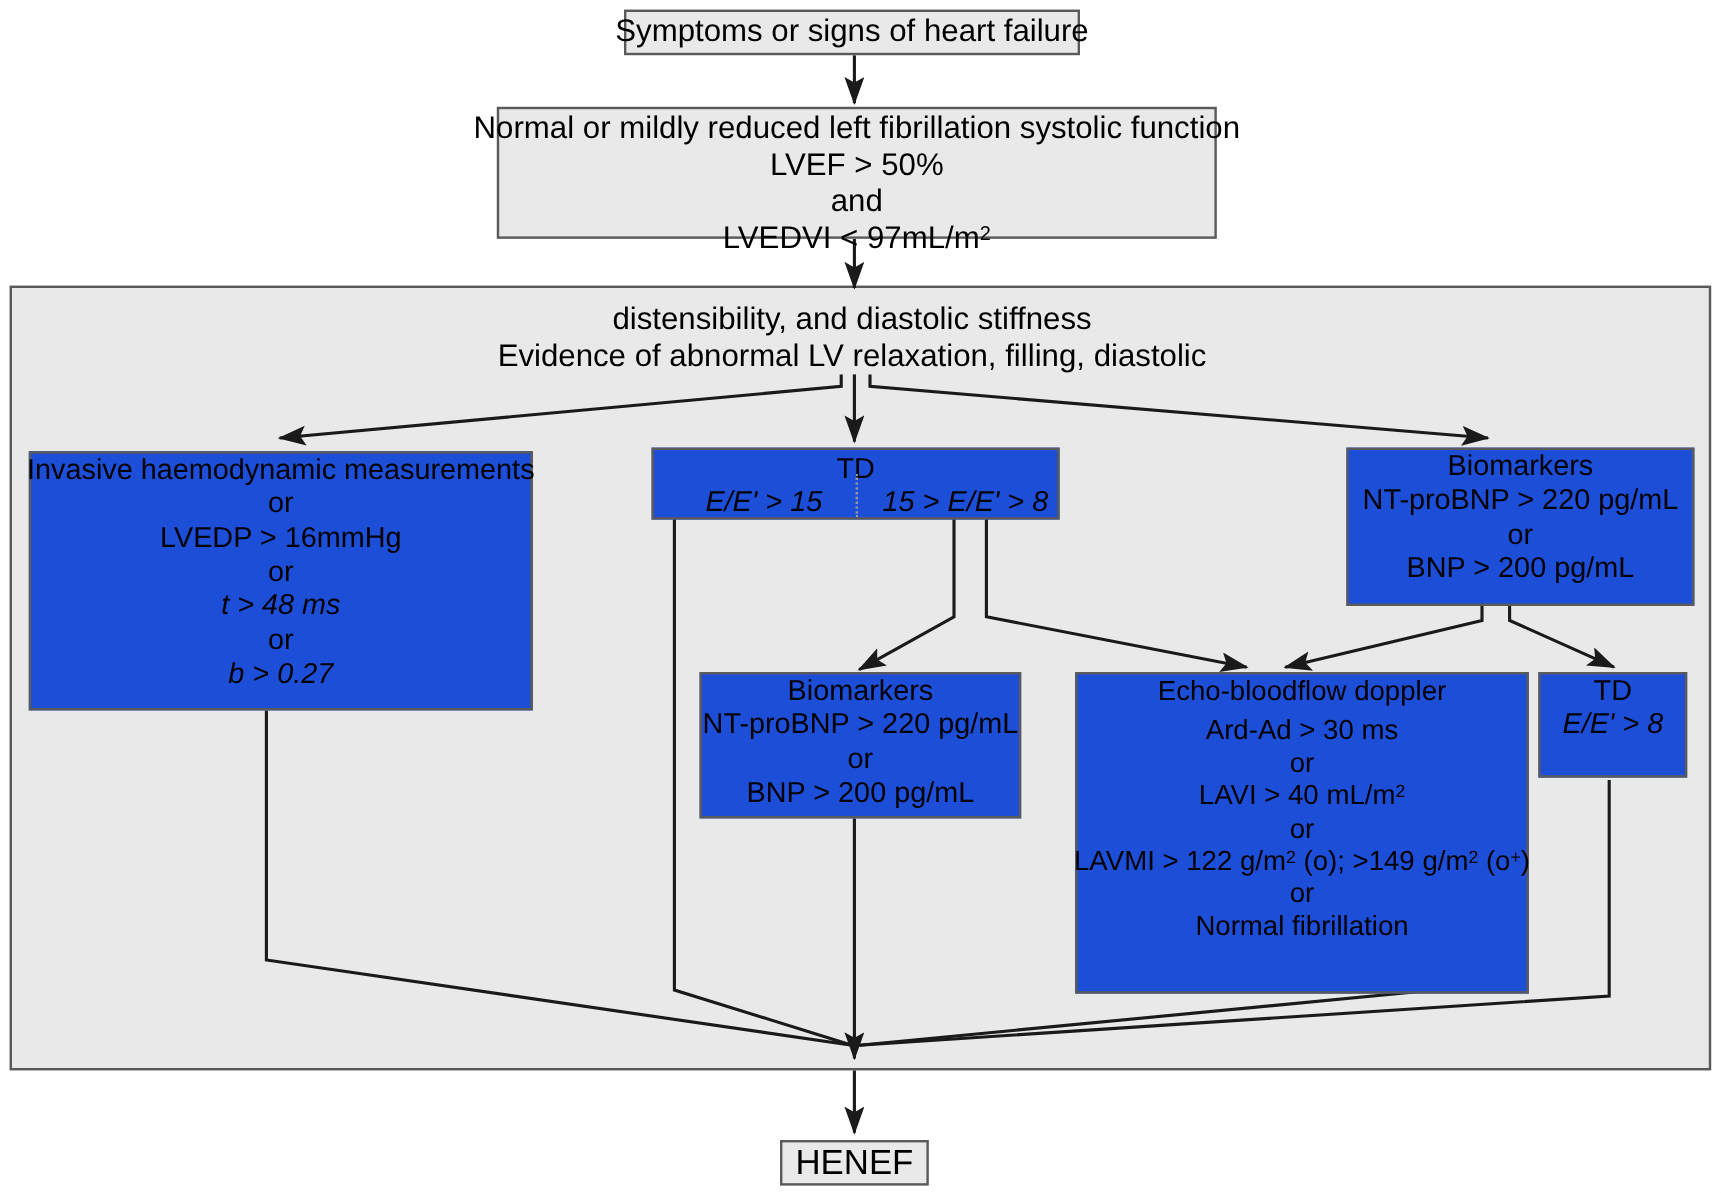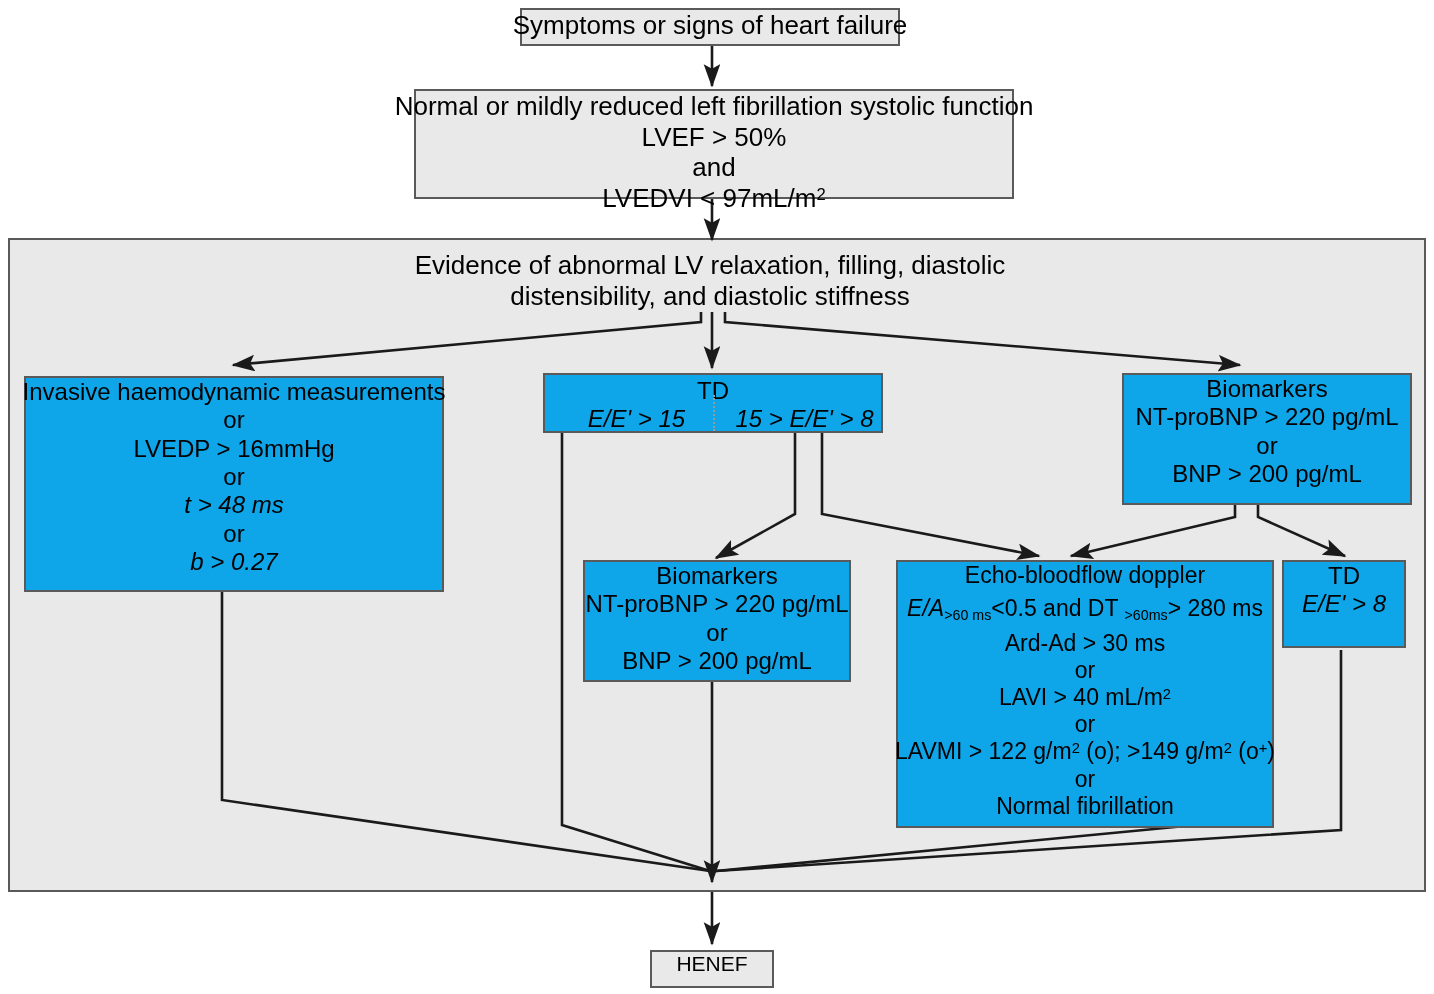--- a/index.html
+++ b/index.html
@@ -34,28 +34,28 @@
     position: absolute;
     box-sizing: border-box;
     border: 2px solid #5a5a5a;
     display: flex;
     flex-direction: column;
     align-items: center;
     justify-content: flex-start;
     text-align: center;
     line-height: 1.18;
   }
-  .box.white { background: #0ea5e9; }
+  .box.white { background: #1d4ed8; }
   .box.gray  { background: #e9e9e9; }
   .ln { display: block; white-space: nowrap; }
   .it { font-style: italic; }
   sub { font-size: 0.62em; vertical-align: -0.28em; letter-spacing: 0; }
   sup { font-size: 0.64em; vertical-align: 0.42em; }
   .f26 { font-size: 26px; }
-  .f25 { font-size: 21px; }
+  .f25 { font-size: 29px; }
   .f24 { font-size: 24px; }
   .f23 { font-size: 23px; margin-left: 36px; }
   .split-row {
     display: flex;
     width: 100%;
     align-items: center;
     justify-content: space-around;
     padding-left: 15px;
   }
   .split-half { flex: 1; text-align: center; }
@@ -119,22 +119,22 @@
   </div>
 
   <div class="box gray f26" style="left:414px; top:89px; width:600px; height:110px;">
     <span class="ln">Normal or mildly reduced left fibrillation systolic function</span>
     <span class="ln">LVEF &gt; 50%</span>
     <span class="ln">and</span>
     <span class="ln"><span>LVEDVI &lt; 97mL/m</span><sup>2</sup></span>
   </div>
 
   <div class="hdr-text f26" style="left:360px; top:250px; width:700px;">
+    <span class="ln">distensibility, and diastolic stiffness</span>
     <span class="ln">Evidence of abnormal LV relaxation, filling, diastolic</span>
-    <span class="ln">distensibility, and diastolic stiffness</span>
   </div>
 
   <div class="box white f24" style="left:24px; top:376px; width:420px; height:216px;">
     <span class="ln">Invasive haemodynamic measurements</span>
     <span class="ln">or</span>
     <span class="ln">LVEDP &gt; 16mmHg</span>
     <span class="ln">or</span>
     <span class="ln it">t &gt; 48 ms</span>
     <span class="ln">or</span>
     <span class="ln it">b &gt; 0.27</span>
@@ -158,21 +158,20 @@
 
   <div class="box white f24" style="left:583px; top:560px; width:268px; height:122px;">
     <span class="ln">Biomarkers</span>
     <span class="ln">NT-proBNP &gt; 220 pg/mL</span>
     <span class="ln">or</span>
     <span class="ln">BNP &gt; 200 pg/mL</span>
   </div>
 
   <div class="box white f23" style="left:860px; top:560px; width:378px; height:268px;">
     <span class="ln" style="margin-bottom:6px;">Echo-bloodflow doppler</span>
-    <span class="ln" style="margin-bottom:6px;"><span class="it">E/A</span><sub>&gt;60 ms</sub><span>&lt;0.5 and DT </span><sub>&gt;60ms</sub><span>&gt; 280 ms</span></span>
     <span class="ln">Ard-Ad &gt; 30 ms</span>
     <span class="ln">or</span>
     <span class="ln"><span>LAVI &gt; 40 mL/m</span><sup>2</sup></span>
     <span class="ln">or</span>
     <span class="ln"><span>LAVMI &gt; 122 g/m</span><sup>2</sup><span> (o); &gt;149 g/m</span><sup>2</sup><span> (o</span><sup>+</sup><span>)</span></span>
     <span class="ln">or</span>
     <span class="ln">Normal fibrillation</span>
   </div>
 
   <div class="box white f24" style="left:1282px; top:560px; width:124px; height:88px;">

